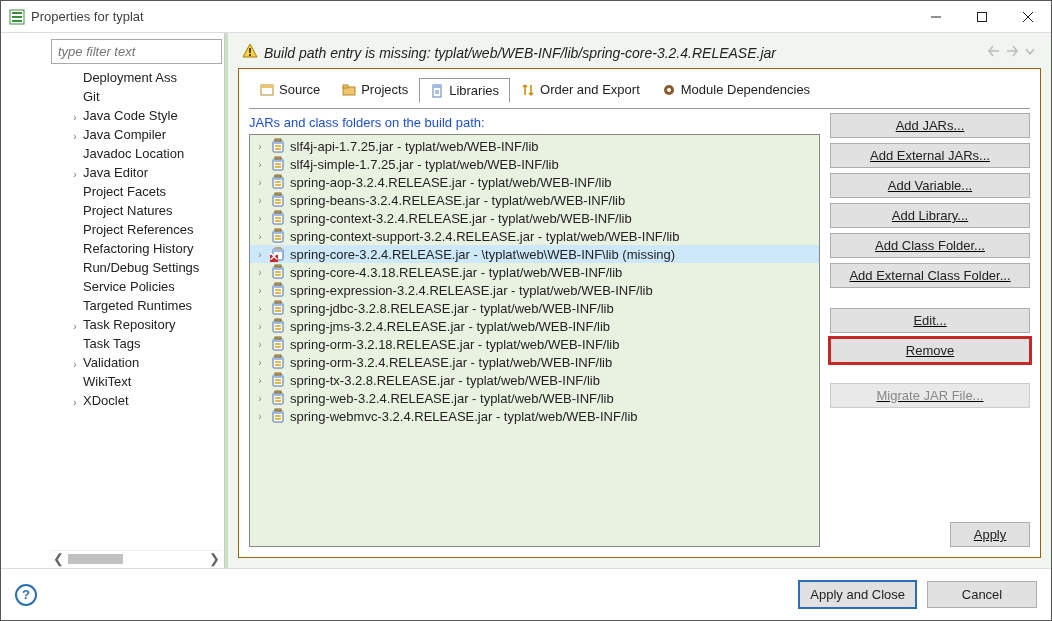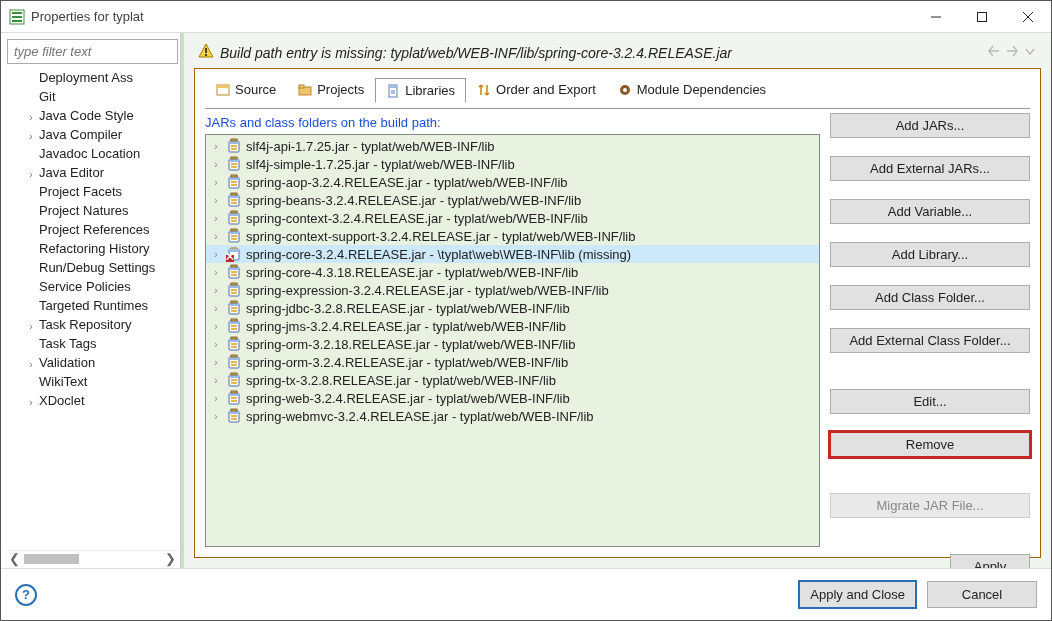--- a/index.html
+++ b/index.html
@@ -2,21 +2,21 @@
 <html><head>
 <meta charset="utf-8">
 <style>
 * { box-sizing: border-box; margin: 0; padding: 0; font-family: "Segoe UI", Tahoma, sans-serif; font-size: 13px; }
 body { background: #fff; width: 1052px; height: 621px; overflow: hidden; border: 1px solid #555; display: flex; flex-direction: column; }
 .titlebar { height: 32px; display: flex; align-items: center; padding: 0 0 0 8px; border-bottom: 1px solid #ddd; }
 .titlebar .app-icon { width: 16px; height: 16px; margin-right: 6px; }
 .titlebar .title { flex: 1; font-size: 13px; color: #404040; }
 .titlebar .winbtn { width: 46px; height: 32px; display: flex; align-items: center; justify-content: center; }
 
-.main { flex: 1; display: flex; min-height: 0; }
+.main { flex: 1; display: flex; min-height: 0; padding-left: 44px; }
 .sidebar { width: 180px; border-right: 1px solid #ccc; display: flex; flex-direction: column; padding: 6px 2px 2px 6px; background:#fff;}
 .filter-input { width: 100%; border: 1px solid #aaa; padding: 4px 6px; color: #888; font-style: italic; margin-bottom: 4px; }
 .tree { flex: 1; overflow-y: auto; overflow-x: hidden; position: relative; }
 .tree::-webkit-scrollbar, .jar-list::-webkit-scrollbar { width: 16px; }
 .tree::-webkit-scrollbar-thumb, .jar-list::-webkit-scrollbar-thumb { background: #c1c1c1; }
 .tree::-webkit-scrollbar-track, .jar-list::-webkit-scrollbar-track { background: #f0f0f0; }
 .tree-item { padding: 2px 2px 2px 4px; white-space: nowrap; cursor: default; display:flex; align-items:center; gap:2px; color:#222;}
 .tree-item .exp { width:12px; display:inline-block; text-align:center; color:#777; font-size:10px;}
 .tree-item.child { padding-left: 18px; align-items: flex-end; }
 .hscroll { height: 16px; display:flex; align-items:center; justify-content:space-between; border-top:1px solid #eee; padding:0 2px; color:#666; font-size:10px;}
@@ -39,21 +39,21 @@
 .body-row { display:flex; flex:1; gap:10px; min-height:0; margin-top:4px;}
 .jar-panel { flex:1; display:flex; flex-direction:column; min-width:0;}
 .jar-caption { margin:2px 0 4px 0; color:#1d4ed8;}
 .jar-list { flex:1; border:1px solid #888; background: linear-gradient(#e9f2e1,#e9f2e1); overflow-y:scroll; padding:2px 0;}
 .jar-item { display:flex; align-items:center; gap:4px; padding:1px 4px; white-space:nowrap; color:#222;}
 .jar-item .exp { width:12px; color:#888; font-size:10px; text-align:center;}
 .jar-icon { width:16px; height:16px; flex-shrink:0;}
 .jar-item.selected { background:#cde8f8;}
 .jar-item.missing .jar-name { }
 
-.btn-col { width:200px; display:flex; flex-direction:column; gap:18px;}
+.btn-col { width:200px; display:flex; flex-direction:column; gap:5px;text-decoration:underline;}
 .btn { border:1px solid #adadad; background:#e1e1e1; padding:4px 6px; text-align:center; cursor:default; color:#222;}
 .btn.disabled { color:#888; background:#e9e9e9; border-color:#ccc;}
 .btn.emph { outline:3px solid #c62828; outline-offset:-1px;}
 
 .footer { height:52px; display:flex; align-items:center; padding:0 14px; border-top:1px solid #ddd; background:#fff;}
 .help-icon { width:22px; height:22px; border:2px solid #2a6fb3; border-radius:50%; color:#2a6fb3; display:flex; align-items:center; justify-content:center; font-weight:bold;}
 .footer-spacer { flex:1;}
 .footer .btn { min-width:110px; margin-left:10px; padding:5px 10px;}
 .footer .btn.primary { border:2px solid #2a6fb3;}
 </style>

